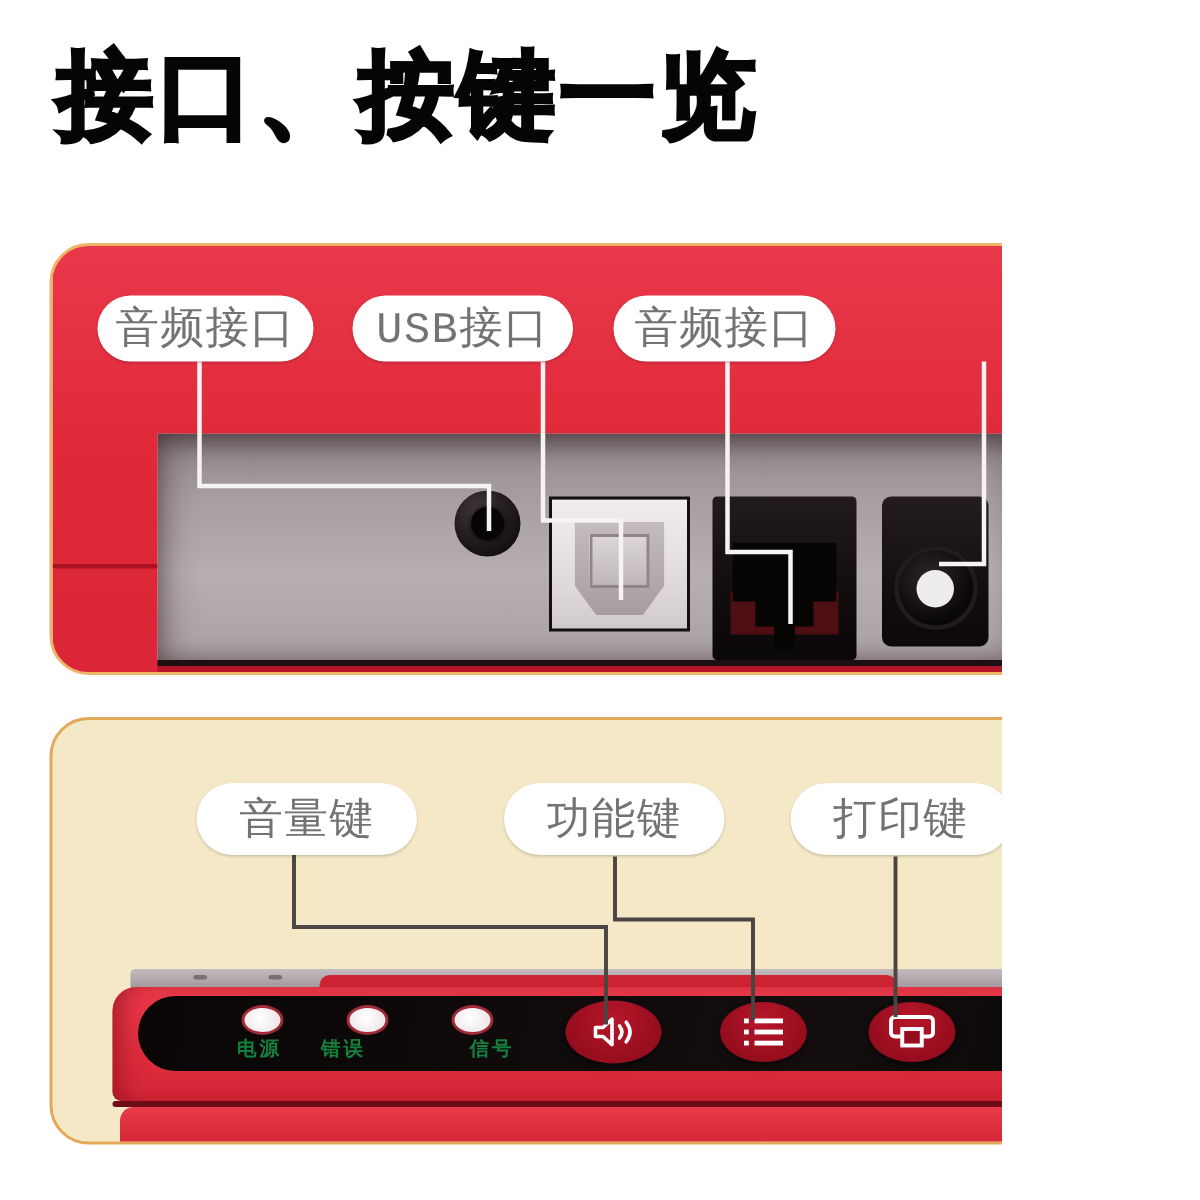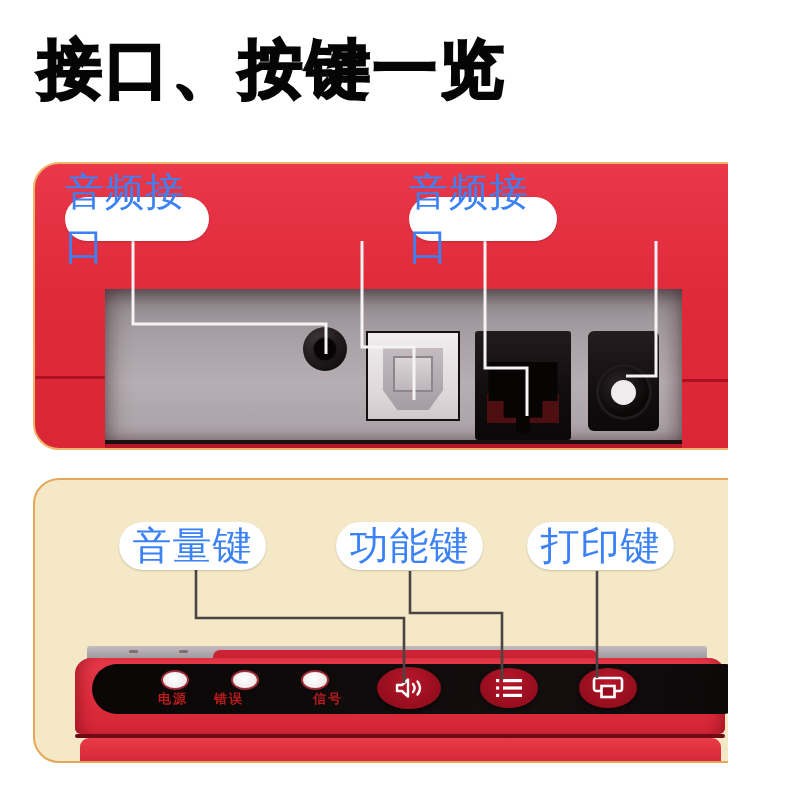--- a/index.html
+++ b/index.html
@@ -1,32 +1,32 @@
 <!DOCTYPE html>
 <html><head>
 <meta charset="utf-8">
 <style>
   html,body{margin:0;padding:0;background:#fff;}
-  .page{position:relative;width:728px;height:800px;background:#ffffff;overflow:hidden;
-        font-family:Liberation Serif, serif;}
+  .page{position:relative;width:668px;height:800px;background:#ffffff;overflow:hidden;
+        font-family:Liberation Mono, monospace;}
 
   
   .title{position:absolute;left:38px;top:28px;font-size:64px;line-height:1.3;
          color:#050505;font-weight:900;letter-spacing:3px;-webkit-text-stroke:2.5px #050505;}
 
   
   .card{position:absolute;left:33px;width:735px;border-radius:26px;overflow:hidden;box-sizing:border-box;}
   .card-ports{top:162px;height:288px;background:linear-gradient(180deg,#e9384a 0%,#e02a3a 45%,#da2636 100%);
               border:2px solid #f0b468;}
   .card-keys{top:478px;height:285px;background:#f4e8c6;border:2px solid #e3a958;}
 
   
   .pill{position:absolute;height:44px;background:#ffffff;border-radius:22px;
         display:flex;align-items:center;justify-content:center;
-        font-size:39px;color:#3b82f6;letter-spacing:1px;box-shadow:0 1px 2px rgba(0,0,0,.18);}
+        font-size:29px;color:#737373;letter-spacing:1px;box-shadow:0 1px 2px rgba(0,0,0,.18);}
   .card-keys .pill{height:48px;border-radius:24px;}
 
   
   .callouts{position:absolute;left:0;top:0;pointer-events:none;}
 
   
   .port-panel{position:absolute;left:70px;top:125px;width:577px;height:151px;
       background:linear-gradient(180deg,#8e868a 0%,#a79fa3 30%,#b6aeb2 62%,#a9a1a5 100%);
       box-shadow:inset 0 14px 18px -8px rgba(55,35,42,.65),
                  inset 16px 0 22px -12px rgba(70,45,52,.55),
@@ -83,21 +83,21 @@
       box-shadow:inset 14px 0 16px -10px rgba(130,12,24,.65),
                  inset -14px 0 16px -10px rgba(130,12,24,.65);}
   .logo-mark{position:absolute;top:170px;width:9px;height:3px;border-radius:2px;background:rgba(40,20,25,.4);}
   .control-strip{position:absolute;left:57px;top:184px;width:642px;height:50px;
       background:linear-gradient(100deg,#0a0606 0%,#140e0f 70%,#0c0808 100%);
       border-radius:30px 10px 12px 30px;}
   .led{position:absolute;top:190px;width:24px;height:16px;border-radius:50%;
       background:radial-gradient(circle at 45% 40%,#ffffff 0%,#efe9eb 70%);
       border:2px solid rgba(150,22,36,.9);box-sizing:content-box;}
   .led-label{position:absolute;top:210px;width:70px;text-align:center;
-      font-size:13px;font-weight:bold;color:#b91c1c;letter-spacing:2px;}
+      font-size:13px;font-weight:bold;color:#15803d;letter-spacing:2px;}
   .key{position:absolute;border-radius:50%;display:flex;align-items:center;justify-content:center;
       background:radial-gradient(ellipse at 50% 32%,#b8172a 0%,#9c0f20 55%,#870a1a 100%);
       box-shadow:0 2px 4px rgba(0,0,0,.5);}
   .key svg{display:block;}
   .printer-seam{position:absolute;left:40px;top:254px;width:650px;height:4px;background:#6e0c16;border-radius:2px;}
   .printer-base{position:absolute;left:45px;top:258px;width:641px;height:27px;border-radius:9px 9px 0 0;
       background:linear-gradient(180deg,#e93a49 0%,#da2b3b 70%,#d02534 100%);}
 </style>
 </head>
 <body>
@@ -136,20 +136,21 @@
     </div>
 
     <svg class="callouts" width="735" height="288" viewBox="0 0 735 288">
       <polyline points="98,77 98,160 291,160 291,190" fill="none" stroke="#f6f3f4" stroke-width="3"></polyline>
       <polyline points="327,77 327,183 379,183 379,236" fill="none" stroke="#f6f3f4" stroke-width="3"></polyline>
       <polyline points="450,77 450,204 492,204 492,252" fill="none" stroke="#f6f3f4" stroke-width="3"></polyline>
       <polyline points="621,77 621,212 591,212" fill="none" stroke="#f6f3f4" stroke-width="3"></polyline>
     </svg>
 
     <div class="pill" style="left:30px;top:33px;width:144px">音频接口</div>
+    <div class="pill" style="left:200px;top:33px;width:147px">USB接口</div>
     <div class="pill" style="left:374px;top:33px;width:148px">音频接口</div>
   </section>
 
   <section class="card card-keys">
 
     <div class="printer-top-gray"></div>
     <div class="printer-lid"></div>
     <div class="printer-body"></div>
     <div class="logo-mark" style="left:94px"></div>
     <div class="logo-mark" style="left:144px"></div>
@@ -188,18 +189,18 @@
 
     <div class="printer-seam"></div>
     <div class="printer-base"></div>
 
     <svg class="callouts" width="735" height="285" viewBox="0 0 735 285">
       <polyline points="161,90 161,138 369,138 369,203" fill="none" stroke="#4a4543" stroke-width="2.6"></polyline>
       <polyline points="375,91 375,133 467,133 467,200" fill="none" stroke="#4a4543" stroke-width="2.6"></polyline>
       <polyline points="562,91 562,198" fill="none" stroke="#4a4543" stroke-width="2.6"></polyline>
     </svg>
 
-    <div class="pill" style="left:84px;top:42px;width:147px">音量键</div>
+    <div class="pill" style="left:96px;top:42px;width:147px">音量键</div>
     <div class="pill" style="left:492px;top:42px;width:147px">打印键</div>
     <div class="pill" style="left:301px;top:42px;width:147px">功能键</div>
   </section>
 
 </div>
 
 </body></html>

